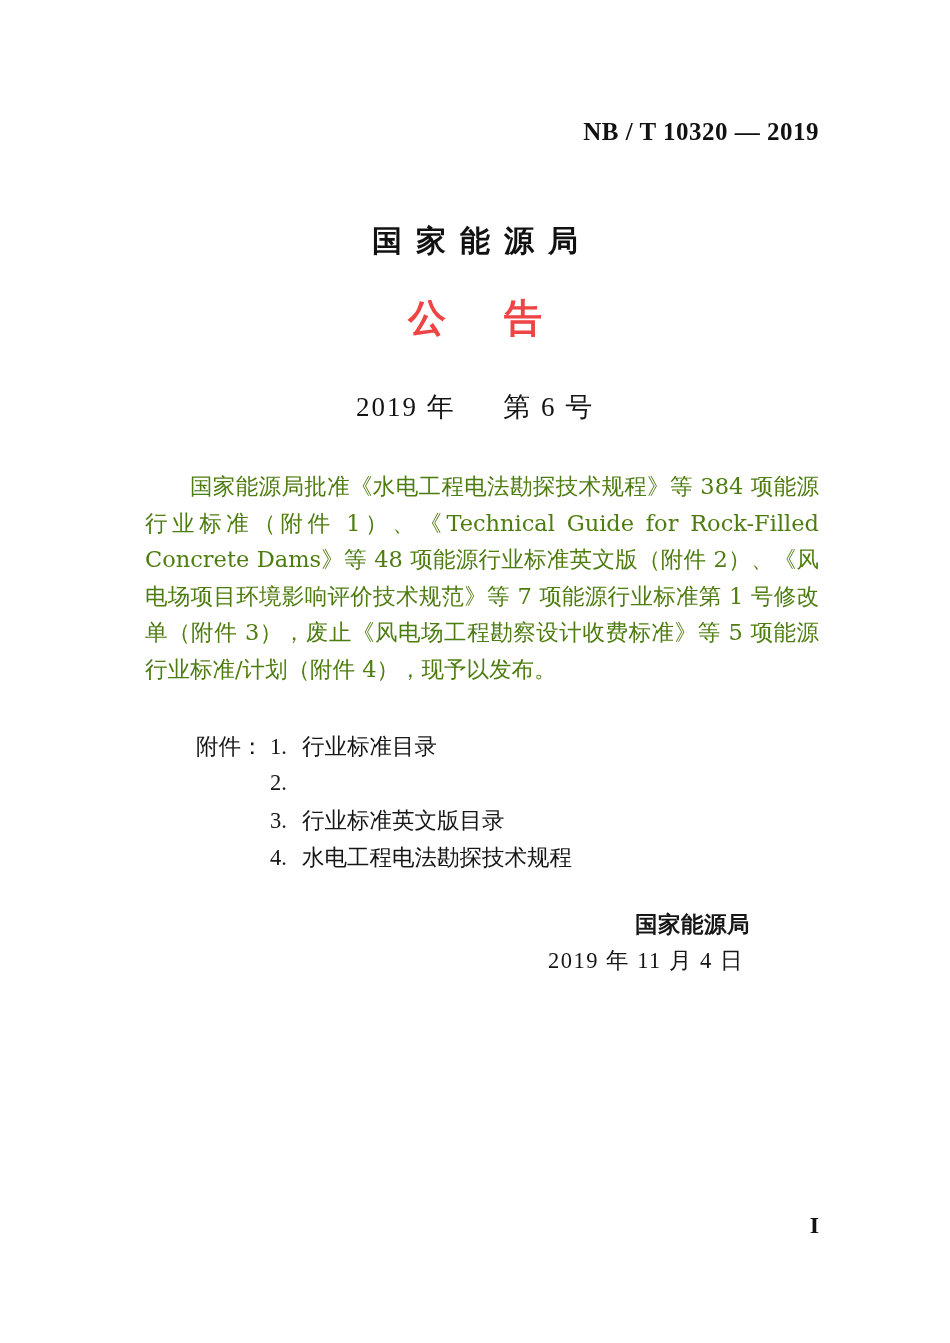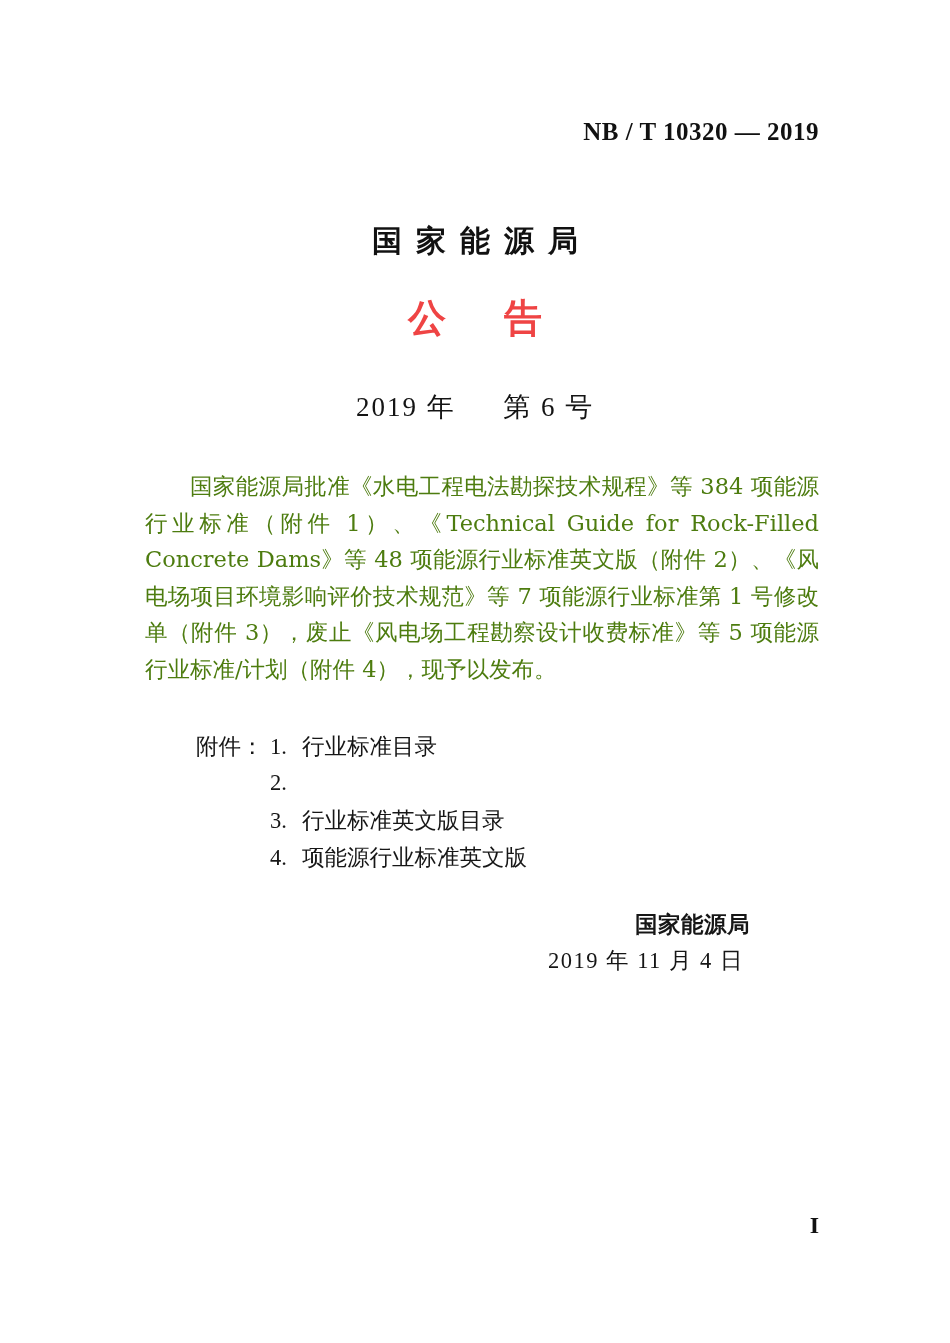--- a/index.html
+++ b/index.html
@@ -205,21 +205,21 @@
       <span class="att-num">2.</span>
     </div>
     <div class="att-row">
       <span class="att-label"></span>
       <span class="att-num">3.</span>
       <span class="att-text">行业标准英文版目录</span>
     </div>
     <div class="att-row">
       <span class="att-label"></span>
       <span class="att-num">4.</span>
-      <span class="att-text">项能源行业标准英文版</span>
+      <span class="att-text">水电工程电法勘探技术规程</span>
     </div>
   </div>
 
   <div class="signature">
     <div class="sig-org">国家能源局</div>
     <div class="sig-date">2019 年 11 月 4 日</div>
   </div>
 
   <div class="folio">I</div>
 

